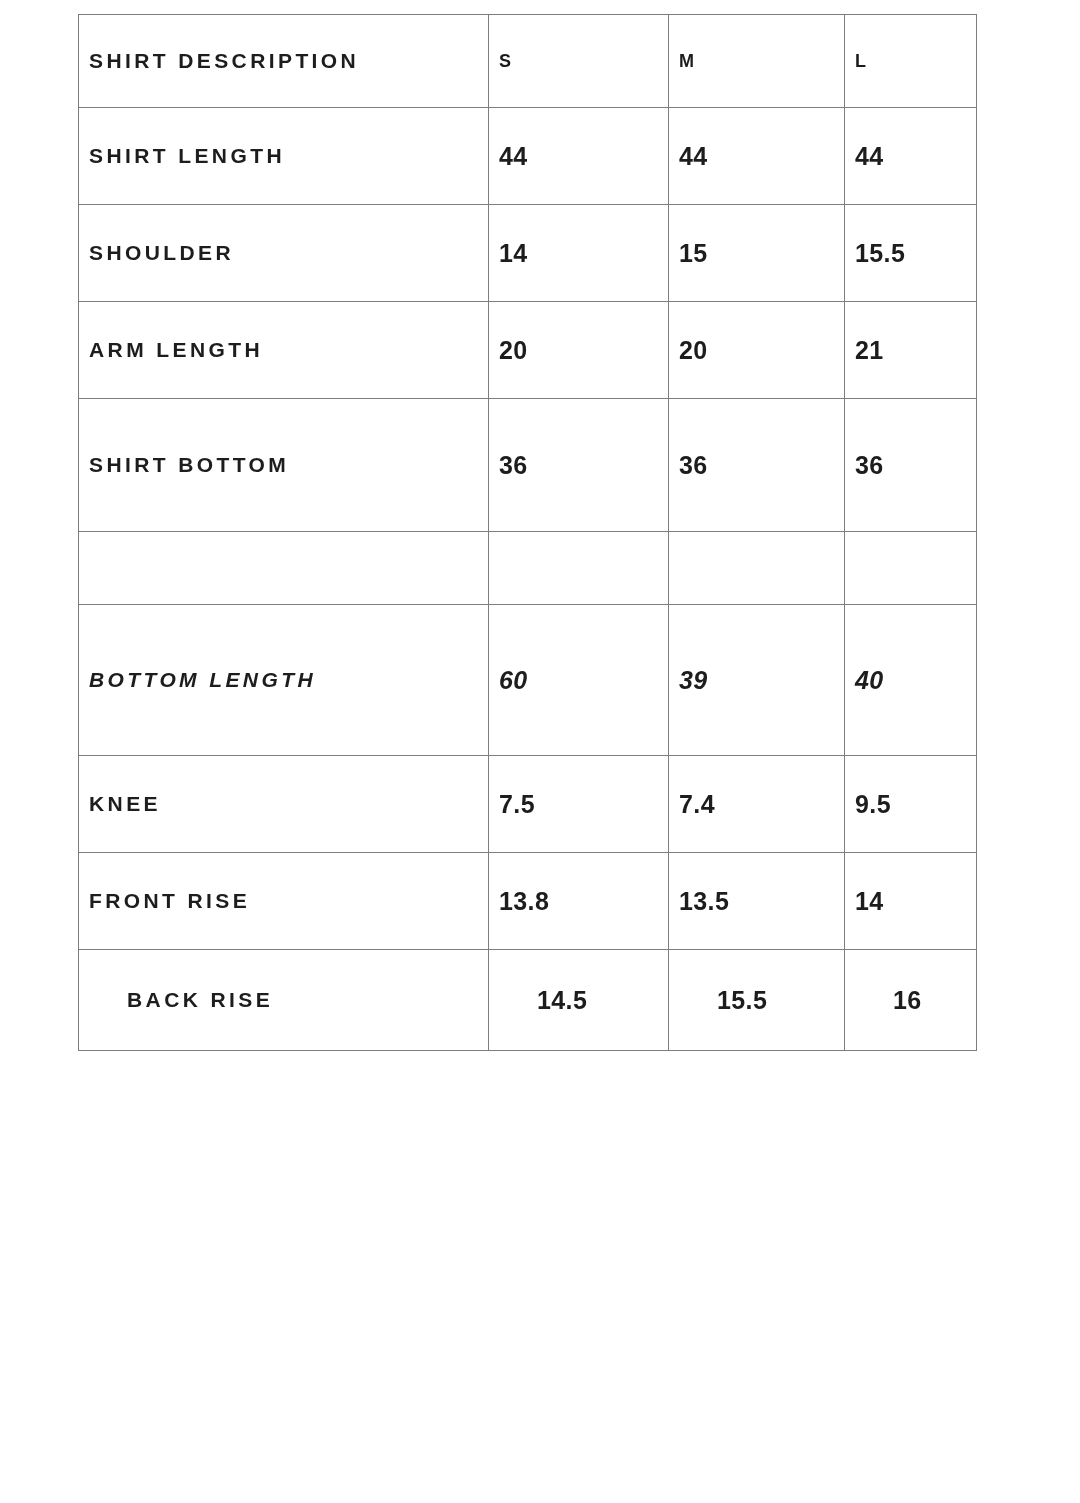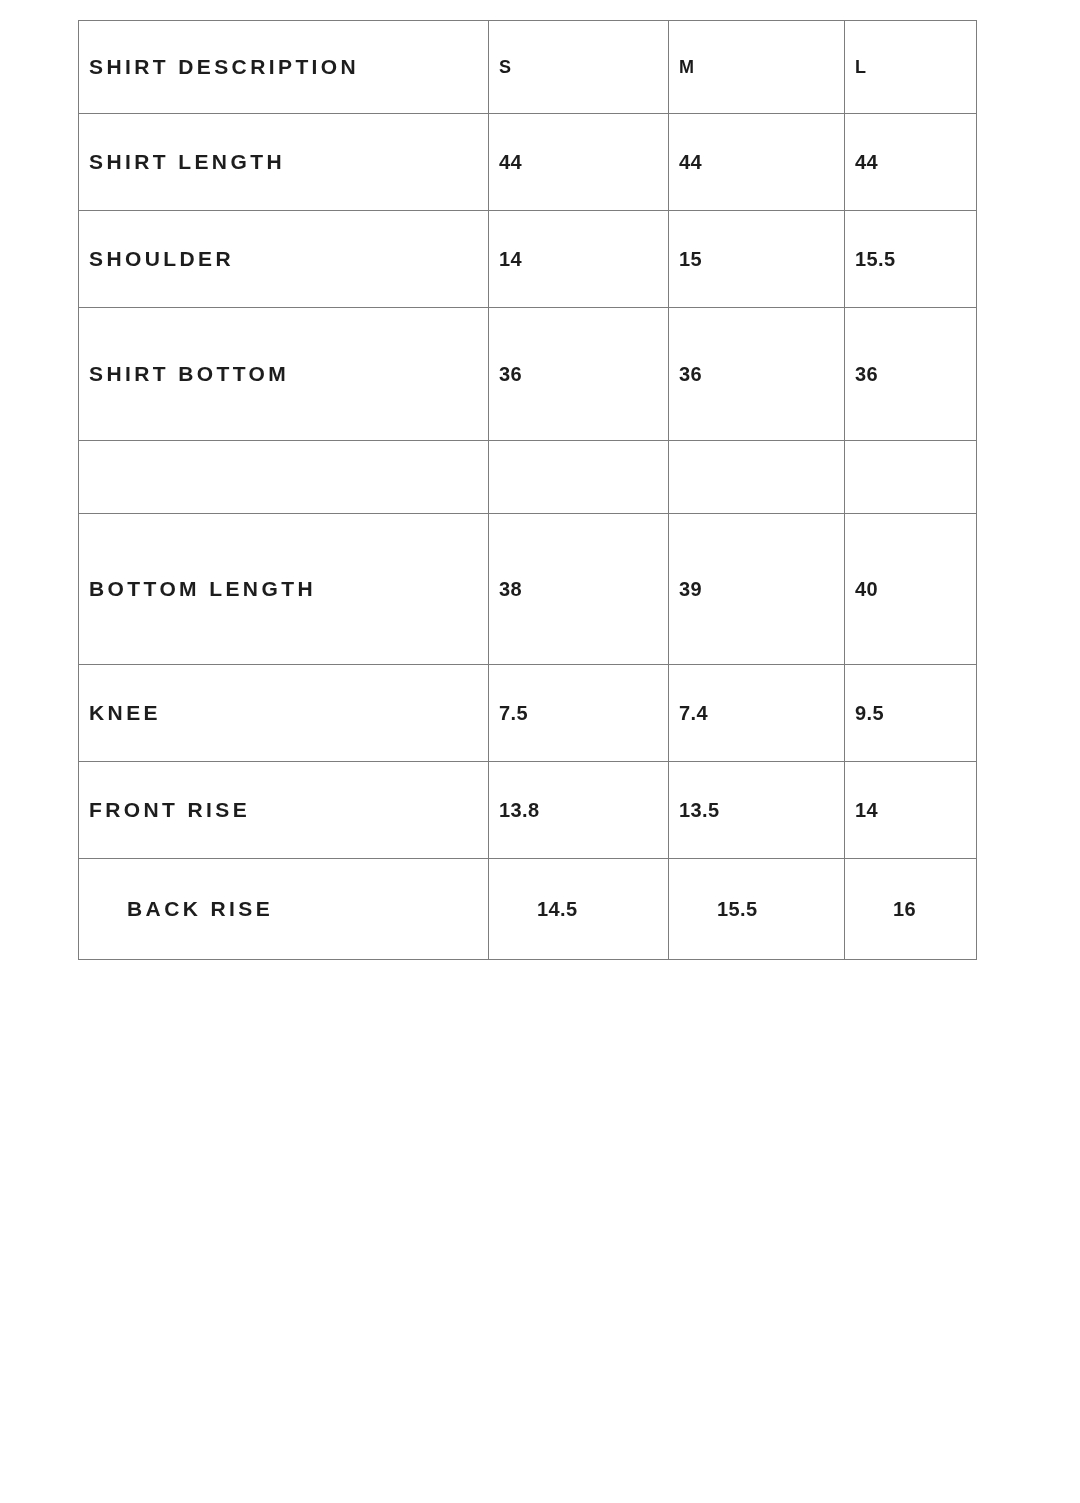--- a/index.html
+++ b/index.html
@@ -18,21 +18,21 @@
   .page {
     position: relative;
     width: 1080px;
     height: 1503px;
     background: #ffffff;
   }
 
   .size-table {
     position: absolute;
     left: 78px;
-    top: 20px;
+    top: 14px;
     width: 898px;
     border-collapse: collapse;
     table-layout: fixed;
   }
 
   .size-table col.c-desc { width: 410px; }
   .size-table col.c-s    { width: 180px; }
   .size-table col.c-m    { width: 176px; }
   .size-table col.c-l    { width: 132px; }
 
@@ -45,41 +45,41 @@
 
   .label-cell {
     font-size: 21px;
     letter-spacing: 3.4px;
     font-weight: 700;
     color: #1d1d1d;
     white-space: nowrap;
   }
 
   .val-cell {
-    font-size: 20px;
+    font-size: 25px;
     font-weight: 700;
     letter-spacing: 0.4px;
     color: #1d1d1d;
     padding-left: 26px;
   }
 
   .head-val {
     font-size: 18px;
     font-weight: 700;
     letter-spacing: 1px;
     padding-left: 26px;
   }
 
   
   tr.r-head   td { height: 92px; }
   tr.r-std    td { height: 96px; }
   tr.r-tall   td { height: 132px; margin-top: 45px; }
   tr.r-blank  td { height: 72px; }
   tr.r-head2  td { height: 88px; }
-  tr.r-btmlen td { height: 150px; }
+  tr.r-btmlen td { height: 150px; font-style: italic; }
   tr.r-last   td { height: 100px; padding-left: 48px; }
 
   
   .v-top    { vertical-align: top; padding-top: 14px; }
   .v-bottom { vertical-align: bottom; padding-bottom: 16px; }
   .v-mid-lo { vertical-align: middle; padding-top: 18px; }
 </style>
 </head>
 <body>
 
@@ -108,41 +108,47 @@
         <td class="val-cell">44</td>
       </tr>
 
       <tr class="r-std">
         <td class="label-cell">SHOULDER</td>
         <td class="val-cell">14</td>
         <td class="val-cell">15</td>
         <td class="val-cell">15.5</td>
       </tr>
 
+      <tr class="r-std">
+        <td class="label-cell">ARM LENGTH</td>
+        <td class="val-cell">20</td>
+        <td class="val-cell">20</td>
+        <td class="val-cell">21</td>
+      </tr>
 
 
 
       <tr class="r-tall">
         <td class="label-cell v-top">SHIRT BOTTOM</td>
         <td class="val-cell">36</td>
         <td class="val-cell">36</td>
         <td class="val-cell">36</td>
       </tr>
 
       <tr class="r-blank">
         <td class="label-cell"></td>
         <td class="val-cell"></td>
         <td class="val-cell"></td>
         <td class="val-cell"></td>
       </tr>
 
 
       <tr class="r-btmlen">
         <td class="label-cell v-bottom">BOTTOM LENGTH</td>
-        <td class="val-cell v-mid-lo">38</td>
+        <td class="val-cell v-mid-lo">60</td>
         <td class="val-cell v-mid-lo">39</td>
         <td class="val-cell v-mid-lo">40</td>
       </tr>
 
       <tr class="r-std">
         <td class="label-cell">KNEE</td>
         <td class="val-cell">7.5</td>
         <td class="val-cell">7.4</td>
         <td class="val-cell">9.5</td>
       </tr>

